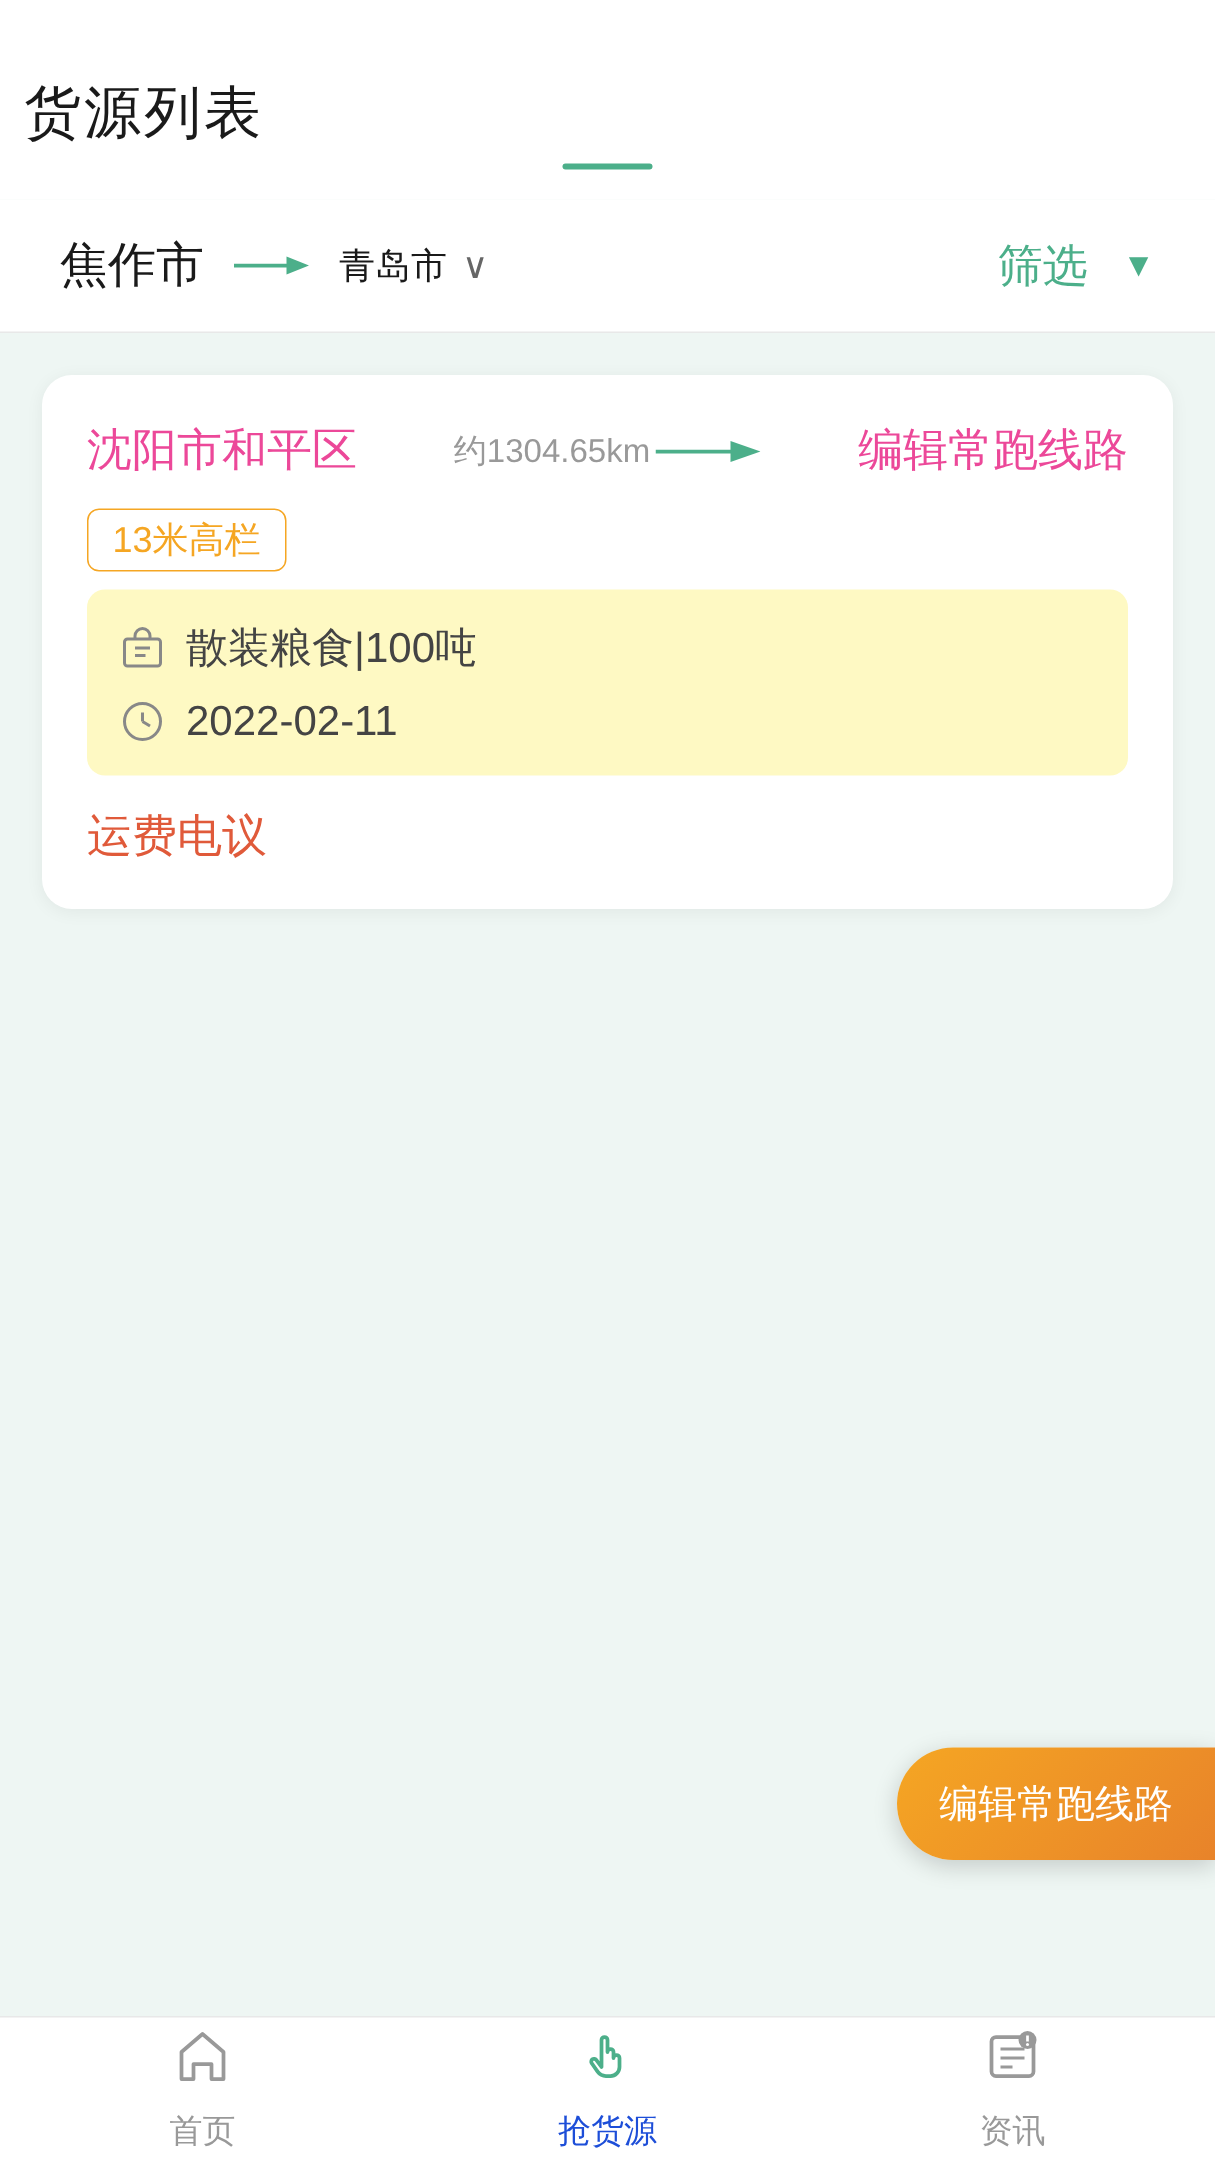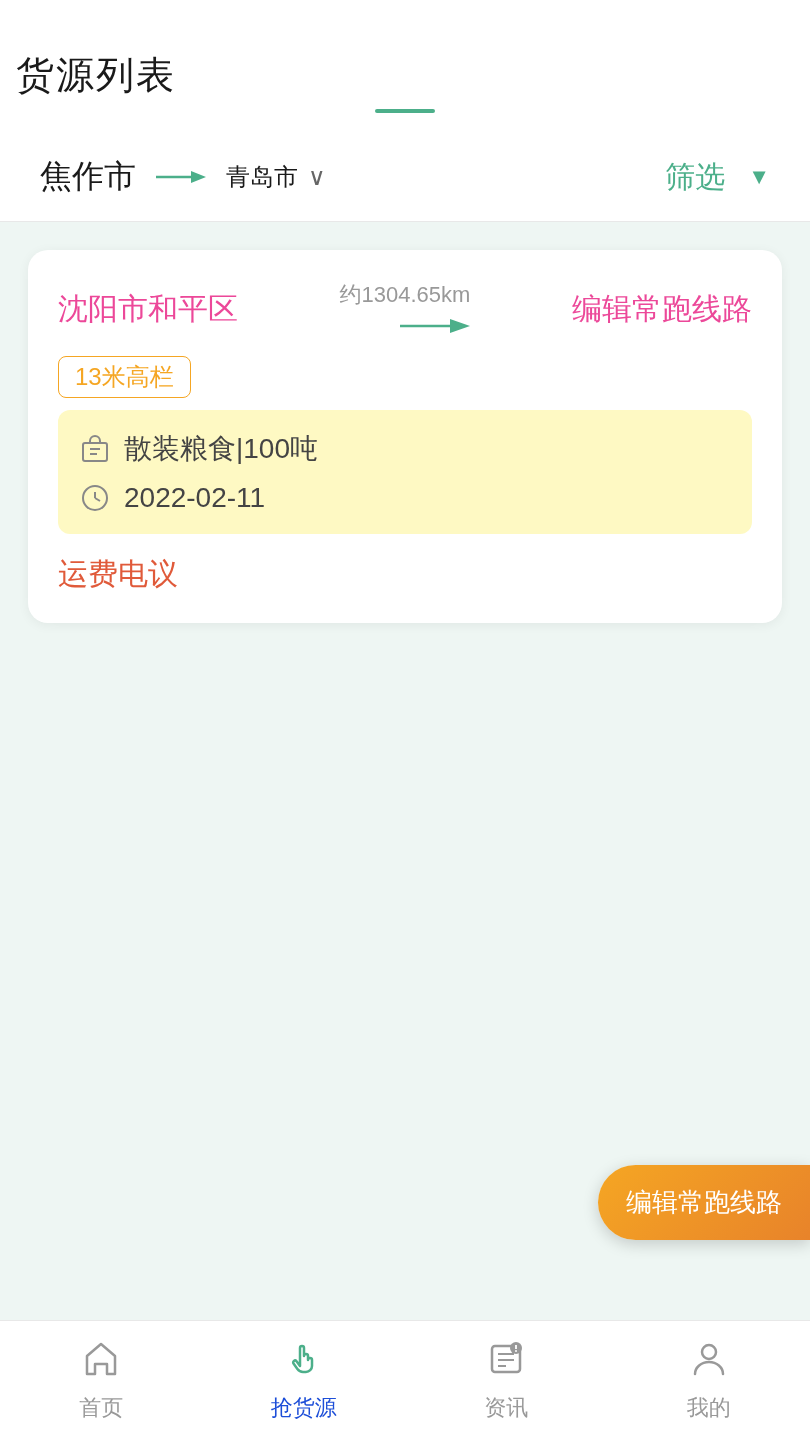--- a/index.html
+++ b/index.html
@@ -102,22 +102,22 @@
       justify-content: space-between;
       margin-bottom: 18px;
     }
     .route-city {
       font-size: 30px;
       color: #ec4899;
       font-weight: 500;
     }
     .route-middle {
       display: flex;
-      flex-direction: column;
-      align-items: flex-end;
+      flex-direction: row;
+      align-items: center;
       gap: 4px;
     }
     .route-distance {
       font-size: 22px;
       color: #999;
       white-space: nowrap;
     }
     .route-arrow {
       color: #4caf8a;
       font-size: 30px;
@@ -190,21 +190,21 @@
       white-space: nowrap;
     }
 
     
     .bottom-nav {
       background: #fff;
       border-top: 1px solid #e8e8e8;
       display: flex;
       justify-content: space-around;
       align-items: center;
-      height: 120px;
+      height: 96px;
       position: sticky;
       bottom: 0;
       z-index: 50;
     }
     .nav-item {
       display: flex;
       flex-direction: column;
       align-items: center;
       gap: 6px;
       cursor: pointer;
@@ -334,22 +334,13 @@
         <line x1="12" y1="28" x2="20" y2="28" stroke="#999" stroke-width="2"></line>
 
         <circle cx="30" cy="10" r="6" fill="#999"></circle>
         <line x1="30" y1="7" x2="30" y2="11" stroke="#fff" stroke-width="1.8"></line>
         <circle cx="30" cy="13" r="1" fill="#fff"></circle>
       </svg>
     </span>
     <span class="nav-label">资讯</span>
   </div>
 
-  <div class="nav-item">
-    <span class="nav-icon">
-      <svg width="40" height="40" viewBox="0 0 40 40" fill="none" xmlns="http://www.w3.org/2000/svg">
-        <circle cx="20" cy="14" r="7" stroke="#999" stroke-width="2.5" fill="none"></circle>
-        <path d="M6 36C6 29.4 12.3 24 20 24C27.7 24 34 29.4 34 36" stroke="#999" stroke-width="2.5" stroke-linecap="round" fill="none"></path>
-      </svg>
-    </span>
-    <span class="nav-label">我的</span>
-  </div>
 </div>
 
 </body></html>

